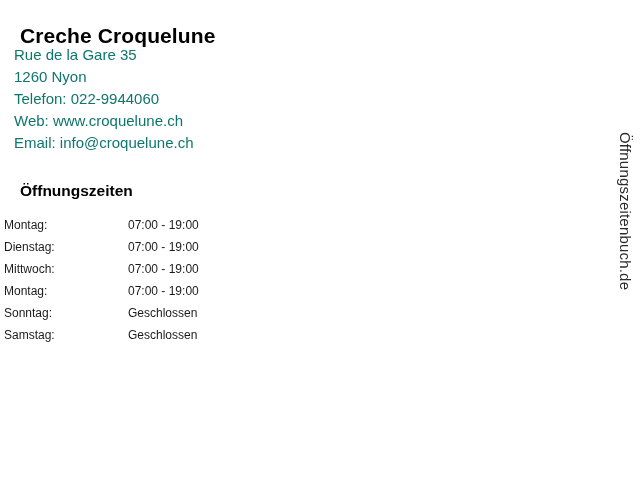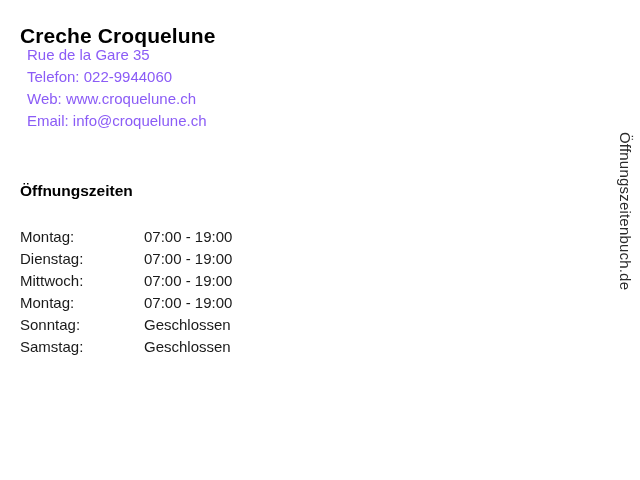--- a/index.html
+++ b/index.html
@@ -26,44 +26,43 @@
     position: absolute;
     left: 20px;
     top: 10px;
     font-size: 21px;
     font-weight: bold;
     letter-spacing: 0.1px;
     color: #000000;
   }
   .address-block {
     position: absolute;
-    left: 27px;
+    left: 14px;
     top: 44px;
     font-size: 15px;
     line-height: 22px;
-    color: #8b5cf6;
+    color: #0f766e;
   }
   .address-block div {
     white-space: nowrap;
   }
   .hours-title {
     position: absolute;
     left: 20px;
     top: 169px;
     font-size: 15.5px;
     font-weight: bold;
     color: #000000;
   }
   .hours-table {
     position: absolute;
-    left: 20px;
+    left: 4px;
     top: 214px;
     border-collapse: collapse;
-    font-size: 15px;
-    margin-top: 12px;
+    font-size: 12px;
   }
   .hours-table td {
     padding: 0;
     height: 22px;
     line-height: 22px;
     vertical-align: top;
     color: #1a1a1a;
     white-space: nowrap;
   }
   .hours-table td.day {
@@ -86,20 +85,21 @@
 </style>
 </head>
 <body>
 
 <div class="page">
 
   <h1 class="business-title">Creche Croquelune</h1>
 
   <div class="address-block">
     <div>Rue de la Gare 35</div>
+    <div>1260 Nyon</div>
     <div>Telefon: 022-9944060</div>
     <div>Web: www.croquelune.ch</div>
     <div>Email: info@croquelune.ch</div>
   </div>
 
   <h2 class="hours-title">Öffnungszeiten</h2>
 
   <table class="hours-table">
     <tbody>
       <tr>

